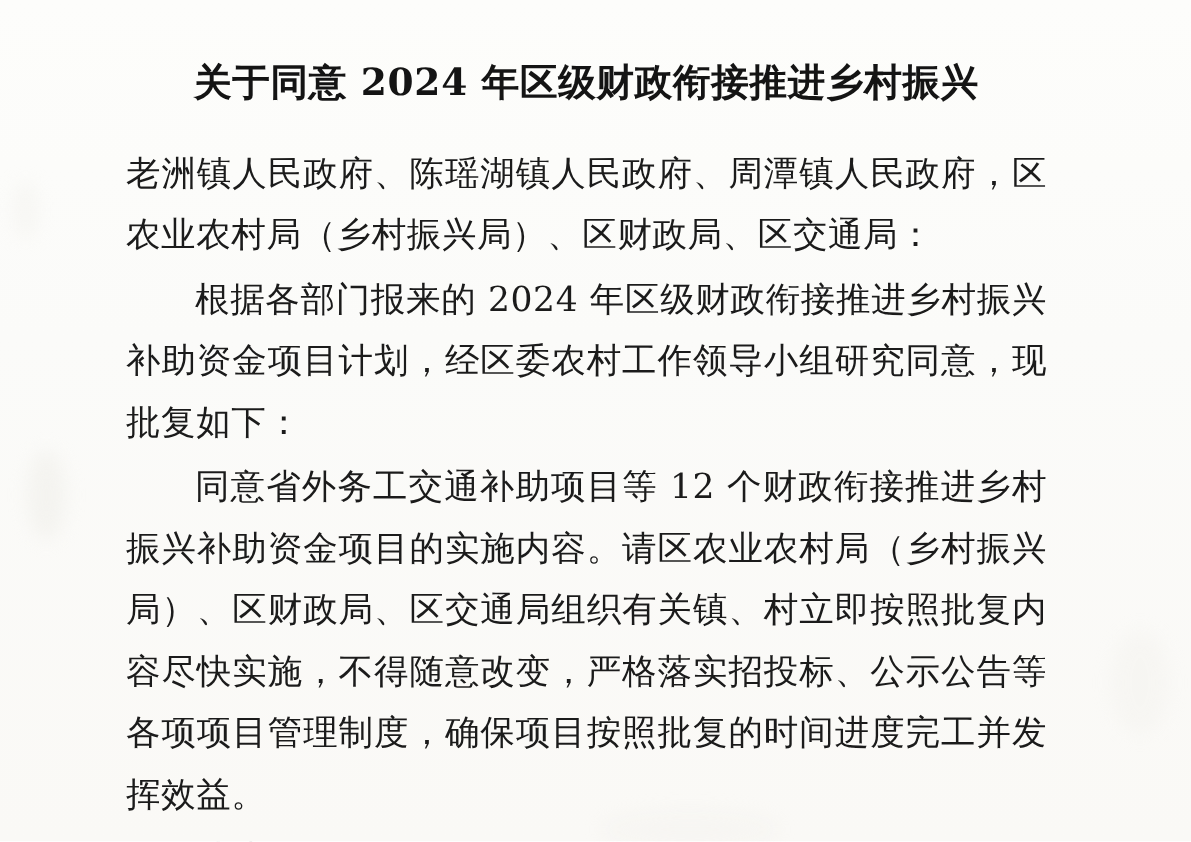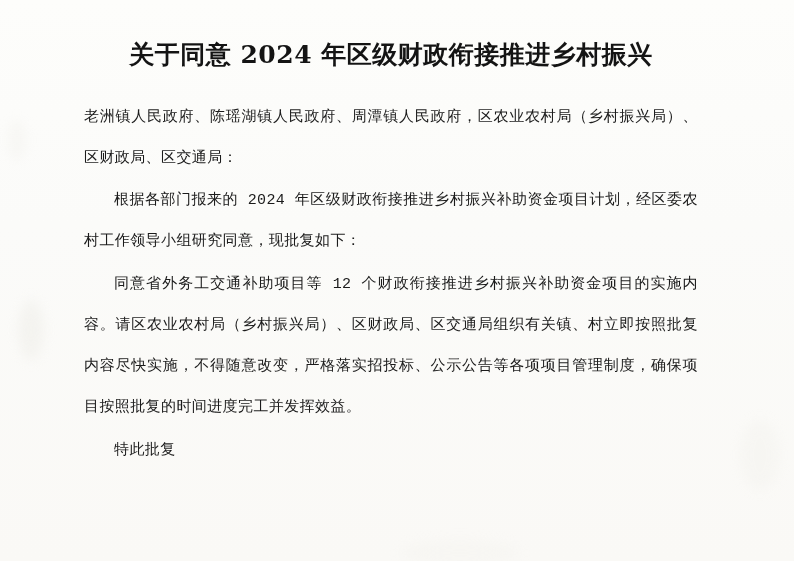--- a/index.html
+++ b/index.html
@@ -55,34 +55,33 @@
   }
   .doc-title .line {
     display: block;
   }
 
   .body-block {
     margin-top: 22px;
   }
   p.para {
     margin: 0 0 0 0;
-    font-size: 15px;
+    font-size: 23px;
     line-height: 41px;
     color: #1b1b1b;
     text-align: justify;
     text-justify: inter-ideograph;
     letter-spacing: .4px;
     font-family: "DejaVu Serif", serif;
   }
   p.indent {
     text-indent: 2em;
   }
   p.spaced {
     margin-top: 2px;
-    font-family: Liberation Mono, monospace;
   }
 </style>
 </head>
 <body>
 
 <div class="page">
 
   <div class="blotch b1"></div>
   <div class="blotch b2"></div>
   <div class="blotch b3"></div>

